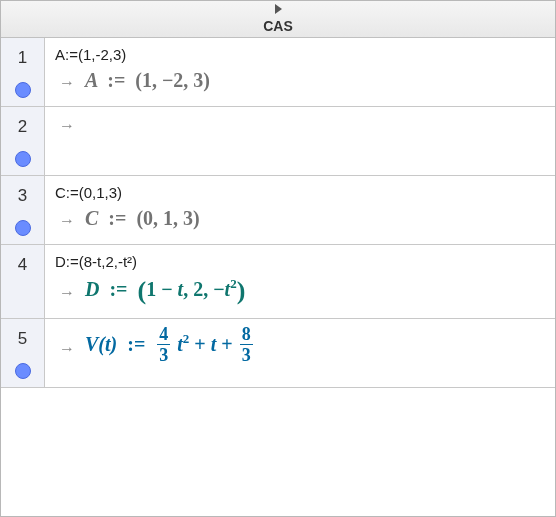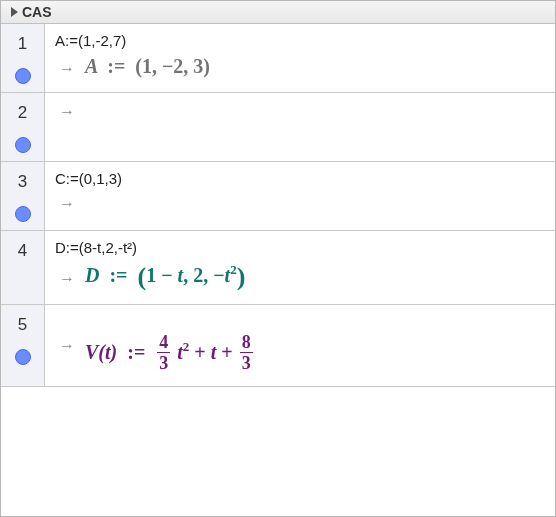--- a/index.html
+++ b/index.html
@@ -17,20 +17,21 @@
     display: flex;
     flex-direction: column;
   }
   .header {
     background: linear-gradient(#f5f5f5, #e8e8e8);
     border-bottom: 1px solid #c0c0c0;
     padding: 3px 10px;
     display: flex;
     align-items: center;
     gap: 4px;
+    flex-direction: column;
   }
   .tri {
     width: 0; height: 0;
     border-top: 5px solid transparent;
     border-bottom: 5px solid transparent;
     border-left: 7px solid #555;
   }
   .title {
     font-weight: bold;
     font-size: 14px;
@@ -88,21 +89,21 @@
   }
   .math {
     font-family: Georgia, 'Times New Roman', serif;
     font-size: 20px;
     font-weight: bold;
     font-style: italic;
     color: #737373;
     white-space: nowrap;
   }
   .math.black { color: #0f766e; }
-  .math.green { color: #701a75; margin-top: 22px; }
+  .math.green { color: #0369a1; }
   .upright { font-style: normal; }
   .frac {
     display: inline-flex;
     flex-direction: column;
     align-items: center;
     vertical-align: middle;
     font-size: 18px;
     line-height: 1;
     margin: 0 2px;
     position: relative;
@@ -121,21 +122,21 @@
     <span class="title">CAS</span>
   </div>
   <div class="rows">
 
     <div class="row">
       <div class="gutter">
         <span class="lineno">1</span>
         <span class="dot"></span>
       </div>
       <div class="content">
-        <div class="input">A:=(1,-2,7)</div>
+        <div class="input">A:=(1,-2,3)</div>
         <div class="output">
           <span class="arrow">→</span>
           <span class="math">
             <span>A</span>
             <span class="upright">&nbsp;<span>:=</span>&nbsp;</span>
             <span class="upright">(1, −2, 3)</span>
           </span>
         </div>
       </div>
     </div>
@@ -154,20 +155,25 @@
 
     <div class="row">
       <div class="gutter">
         <span class="lineno">3</span>
         <span class="dot"></span>
       </div>
       <div class="content">
         <div class="input">C:=(0,1,3)</div>
         <div class="output">
           <span class="arrow">→</span>
+          <span class="math">
+            <span>C</span>
+            <span class="upright">&nbsp;<span>:=</span>&nbsp;</span>
+            <span class="upright">(0, 1, 3)</span>
+          </span>
         </div>
       </div>
     </div>
 
     <div class="row">
       <div class="gutter">
         <span class="lineno">4</span>
         <span class="dot empty" style="visibility:hidden"></span>
       </div>
       <div class="content">

